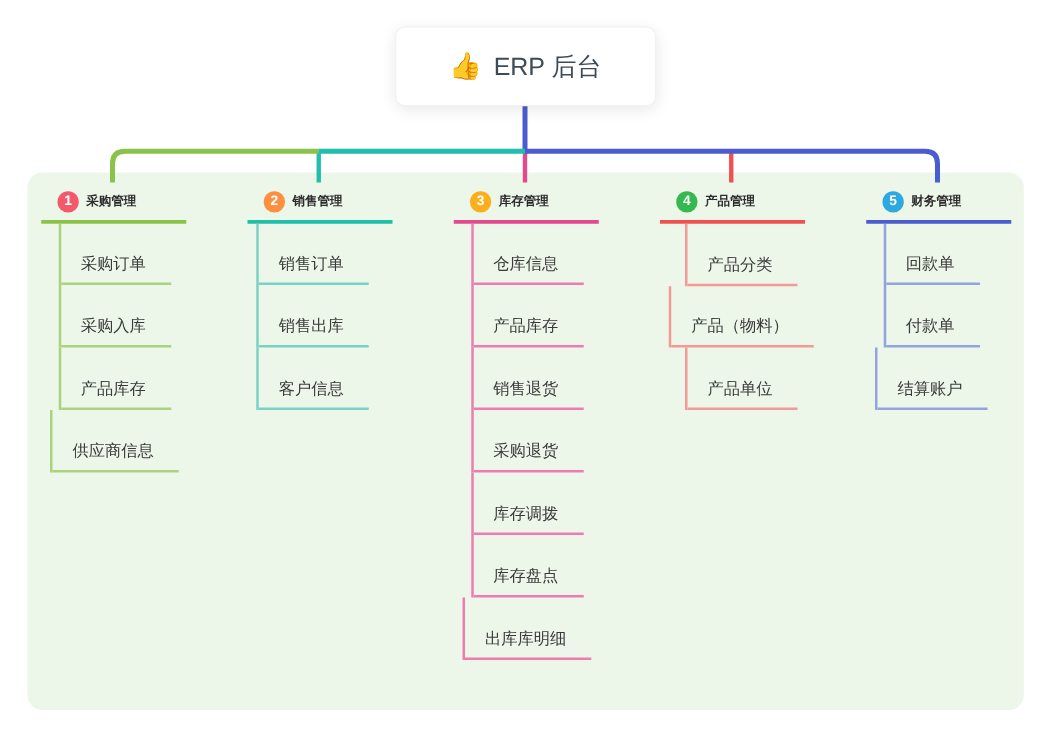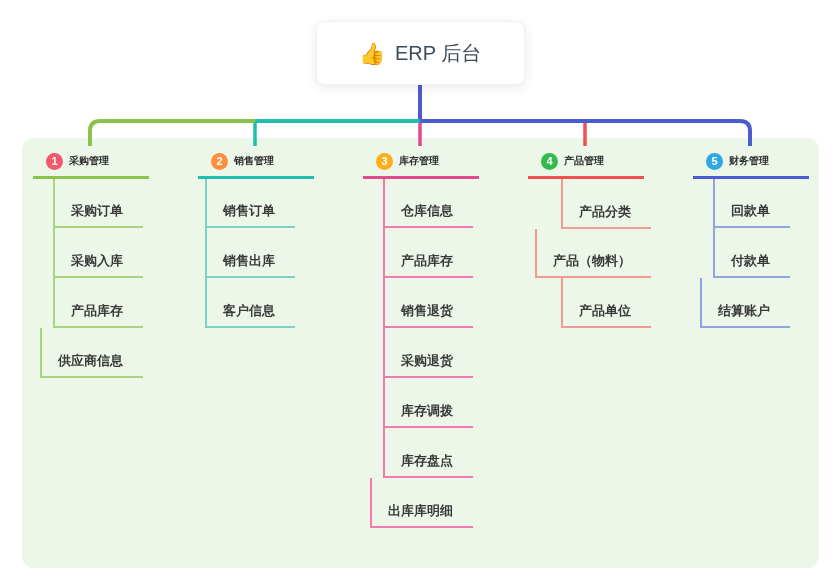--- a/index.html
+++ b/index.html
@@ -20,21 +20,21 @@
 
   .cat{position:absolute;top:146px;z-index:2;}
   .cat-header{width:103px;height:30px;border-bottom:3px solid var(--line);
       display:flex;align-items:center;gap:6px;padding-left:13px;}
   .badge{width:17px;height:17px;border-radius:50%;background:var(--badge);
       color:#ffffff;font-size:11px;font-weight:700;display:flex;
       align-items:center;justify-content:center;flex:0 0 17px;}
   .cat-title{font-size:10px;font-weight:600;color:#2d2d2d;white-space:nowrap;}
 
   .items{position:absolute;left:7px;top:33px;display:flex;flex-direction:column;
-      align-items:flex-end;font-weight:bold;}
+      align-items:center;}
   .item-wrap{height:50px;border-left:2px solid var(--sub);
       display:flex;align-items:flex-end;}
   .item-wrap.first{height:49px;}
   .item{border-bottom:2px solid var(--sub);padding:0 20px 6px 16px;
       font-size:13px;color:#3a3a3a;white-space:nowrap;}
 
   .c0{left:33px;} .c1{left:198px;} .c2{left:363px;} .c3{left:528px;} .c4{left:693px;}
 </style>
 </head>
 <body>

